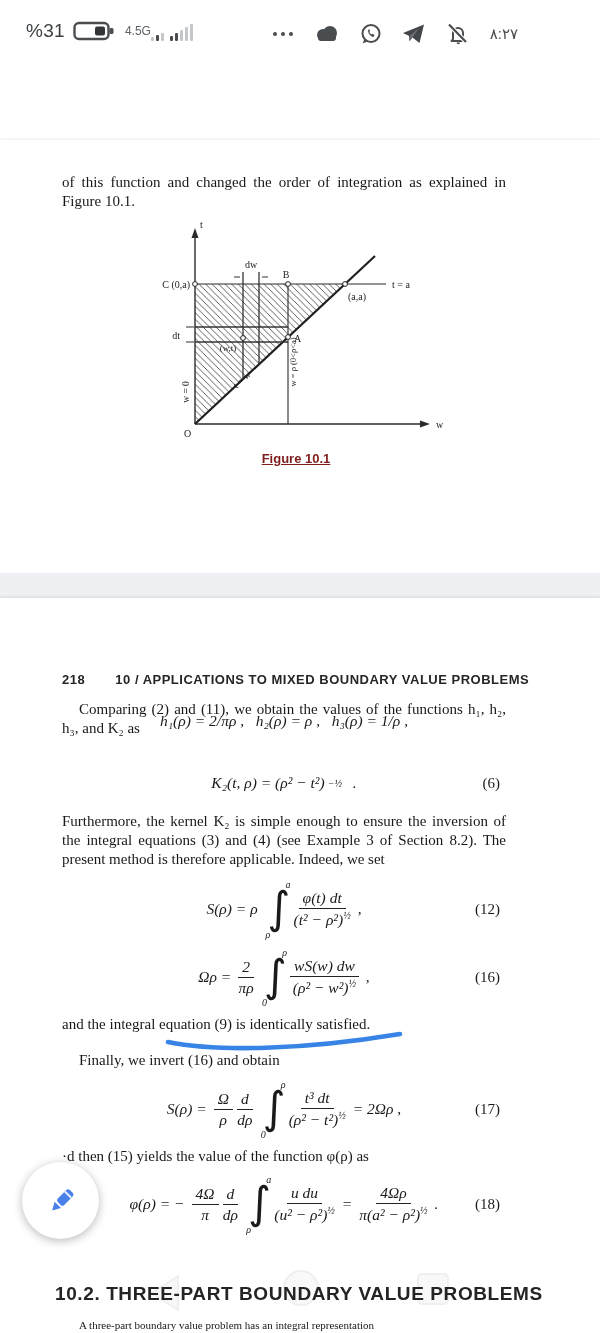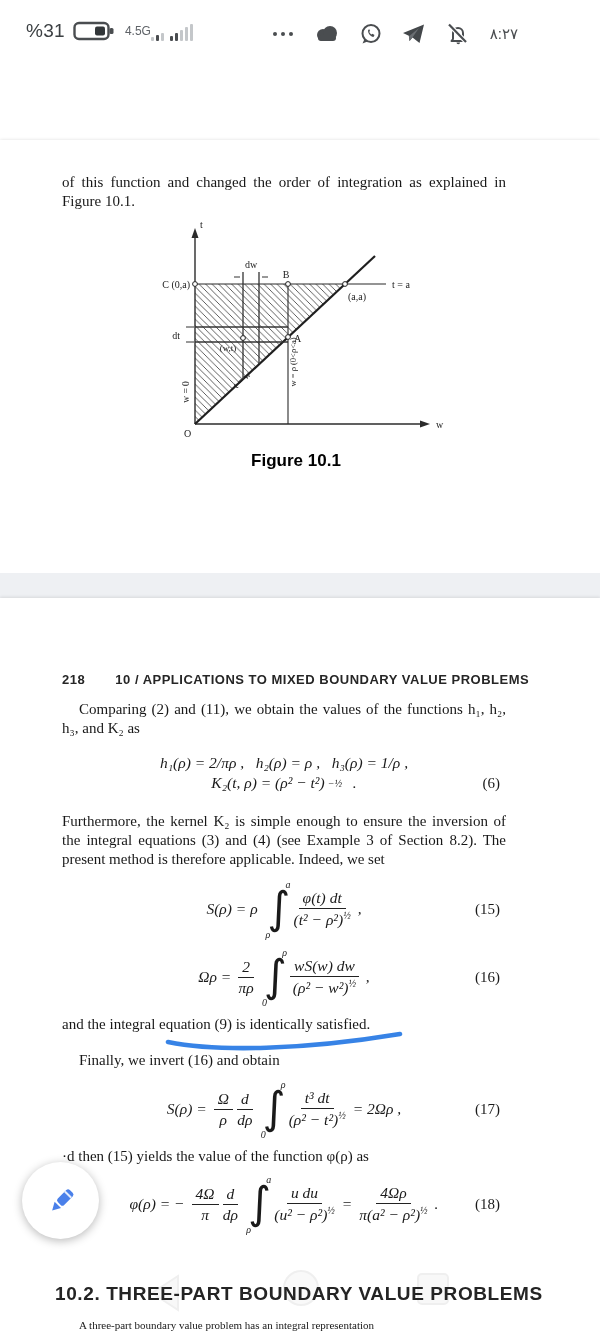--- a/index.html
+++ b/index.html
@@ -33,21 +33,21 @@
   .page1{left:0;top:140px;width:600px;height:433px;background:#fff;box-shadow:0 1px 4px rgba(0,0,0,.22);}
   .divider{left:0;top:573px;width:600px;height:25px;background:#eef0f3;}
   .page2{left:0;top:598px;width:600px;height:735px;background:#fff;box-shadow:0 -1px 3px rgba(0,0,0,.10);}
 
   
   .bk{font-family:"Liberation Serif",serif;color:#181818;}
   .bodytext{left:62px;width:444px;font-size:15px;line-height:1.28;text-align:justify;}
   .ind{text-indent:17px;}
   .runhead{left:62px;font-family:"Liberation Sans",sans-serif;font-weight:bold;
            font-size:13px;color:#262626;letter-spacing:.5px;}
-  .caption{font-family:"Liberation Sans",sans-serif;font-weight:bold;font-size:17px;color:#000000;}
+  .caption{font-family:"Liberation Sans",sans-serif;font-weight:bold;font-size:13px;color:#7f1d1d;text-decoration:underline;}
   .secthead{left:55px;font-family:"Liberation Sans",sans-serif;font-weight:bold;
             font-size:19px;color:#242424;letter-spacing:.6px;}
   .partial{left:62px;top:1319px;width:470px;height:14px;overflow:hidden;font-size:11px;}
 
   
   .eqrow{left:62px;width:444px;display:flex;justify-content:center;align-items:center;
          font-family:"Liberation Serif",serif;color:#1a1a1a;}
   .eq{display:flex;align-items:center;gap:7px;font-style:italic;font-size:15.5px;}
   .eqtag{position:absolute;right:6px;top:50%;transform:translateY(-50%);
          font-style:normal;font-size:15px;font-family:"Liberation Serif",serif;}
@@ -229,21 +229,21 @@
   <rect x="4" y="4" width="30" height="30" rx="4" fill="#f1f1f1" stroke="#dcdcdc" stroke-width="2"></rect>
 </svg>
 
 <div class="abs runhead" style="top:672px;">
   <span>218</span>
   <span style="margin-left:26px;">10 / APPLICATIONS TO MIXED BOUNDARY VALUE PROBLEMS</span>
 </div>
 
 <div class="abs bk bodytext ind" style="top:700px;">Comparing (2) and (11), we obtain the values of the functions h₁, h₂, h₃, and K₂ as</div>
 
-<div class="abs eqrow" style="top:753px;height:20px;">
+<div class="abs eqrow" style="top:711px;height:20px;">
   <div class="eq">
       <span class="mtext">h₁(ρ) = 2/πρ ,   h₂(ρ) = ρ ,   h₃(ρ) = 1/ρ ,</span>
     </div>
 </div>
 <div class="abs eqrow" style="top:752px;height:22px;margin-top:20px;">
   <div class="eq">
     <span class="mtext">K₂(t, ρ) = (ρ² − t²)</span>
       <sup class="expsup" style="margin-left:-4px;">−½</sup>
       <span class="mtext"> .</span>
   </div>
@@ -259,21 +259,21 @@
         <span class="uplim">a</span>
         <span class="intsign">∫</span>
         <span class="lolim">ρ</span>
       </span>
     <span class="frac">
         <span class="num">φ(t) dt</span>
         <span class="den"><span>(t² − ρ²)</span><sup>½</sup></span>
       </span>
     <span class="mtext">,</span>
   </div>
-  <span class="eqtag">(15)</span>
+  <span class="eqtag">(12)</span>
 </div>
 
 <div class="abs eqrow" style="top:946px;height:62px;">
   <div class="eq">
     <span class="mtext">Ωρ =</span>
     <span class="frac">
         <span class="num">2</span>
         <span class="den">πρ</span>
       </span>
     <span class="intwrap">

